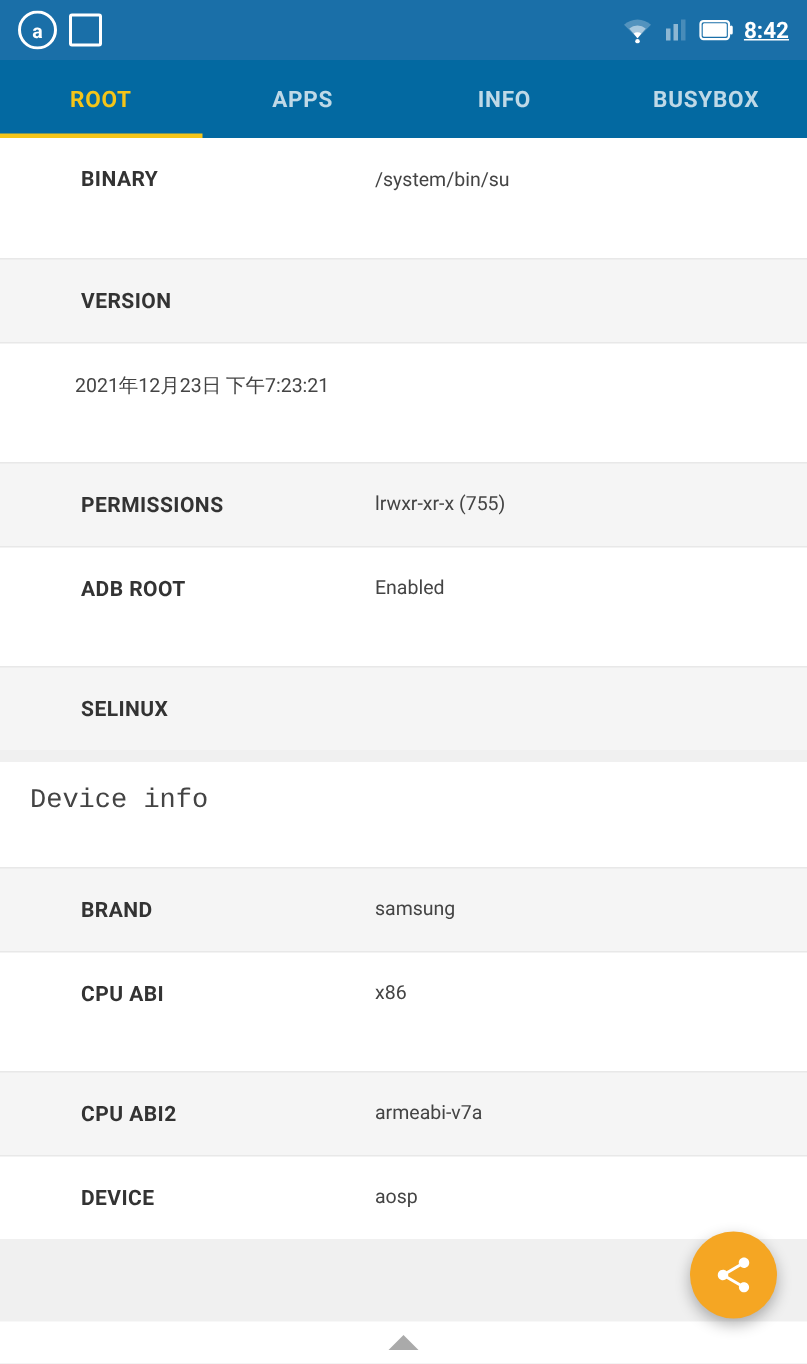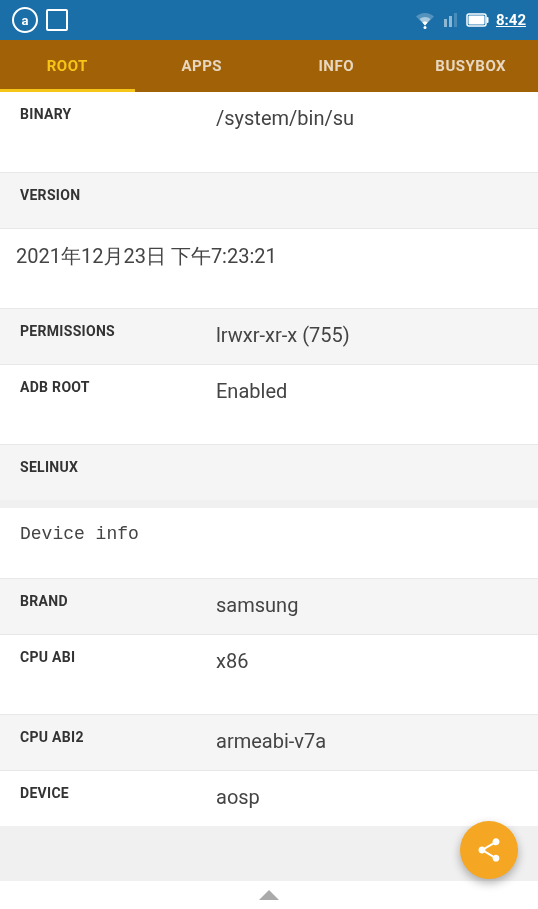--- a/index.html
+++ b/index.html
@@ -37,21 +37,21 @@
     }
     .square-icon {
       width: 22px;
       height: 22px;
       border: 2px solid white;
       border-radius: 2px;
     }
 
     
     .nav-tabs {
-      background: #a16207;
+      background: #0369a1;
       display: flex;
       height: 52px;
       align-items: stretch;
     }
     .nav-tab {
       flex: 1;
       display: flex;
       align-items: center;
       justify-content: center;
       color: rgba(255,255,255,0.75);
@@ -92,41 +92,42 @@
     .card-section-title {
       padding: 16px 20px 10px 20px;
       font-size: 18px;
       color: #444;
       font-weight: 400;
       font-family: Liberation Mono, monospace;
     }
 
     .info-row {
       display: flex;
-      align-items: flex-start;
+      align-items: center;
       border-top: 1px solid #e8e8e8;
       min-height: 56px;
+      padding-left: 34px;
     }
     .info-row:first-child {
       border-top: none;
     }
     .info-label {
       width: 200px;
       min-width: 160px;
       padding: 14px 16px 14px 20px;
       font-size: 14px;
       font-weight: bold;
       color: #333;
       text-transform: uppercase;
       letter-spacing: 0.3px;
     }
     .info-value {
       flex: 1;
       padding: 14px 16px;
-      font-size: 20px;
+      font-size: 13px;
       color: #444;
     }
 
     
     .info-row.shaded {
       background: #f5f5f5;
       margin-top: 24px;
     }
 
     

